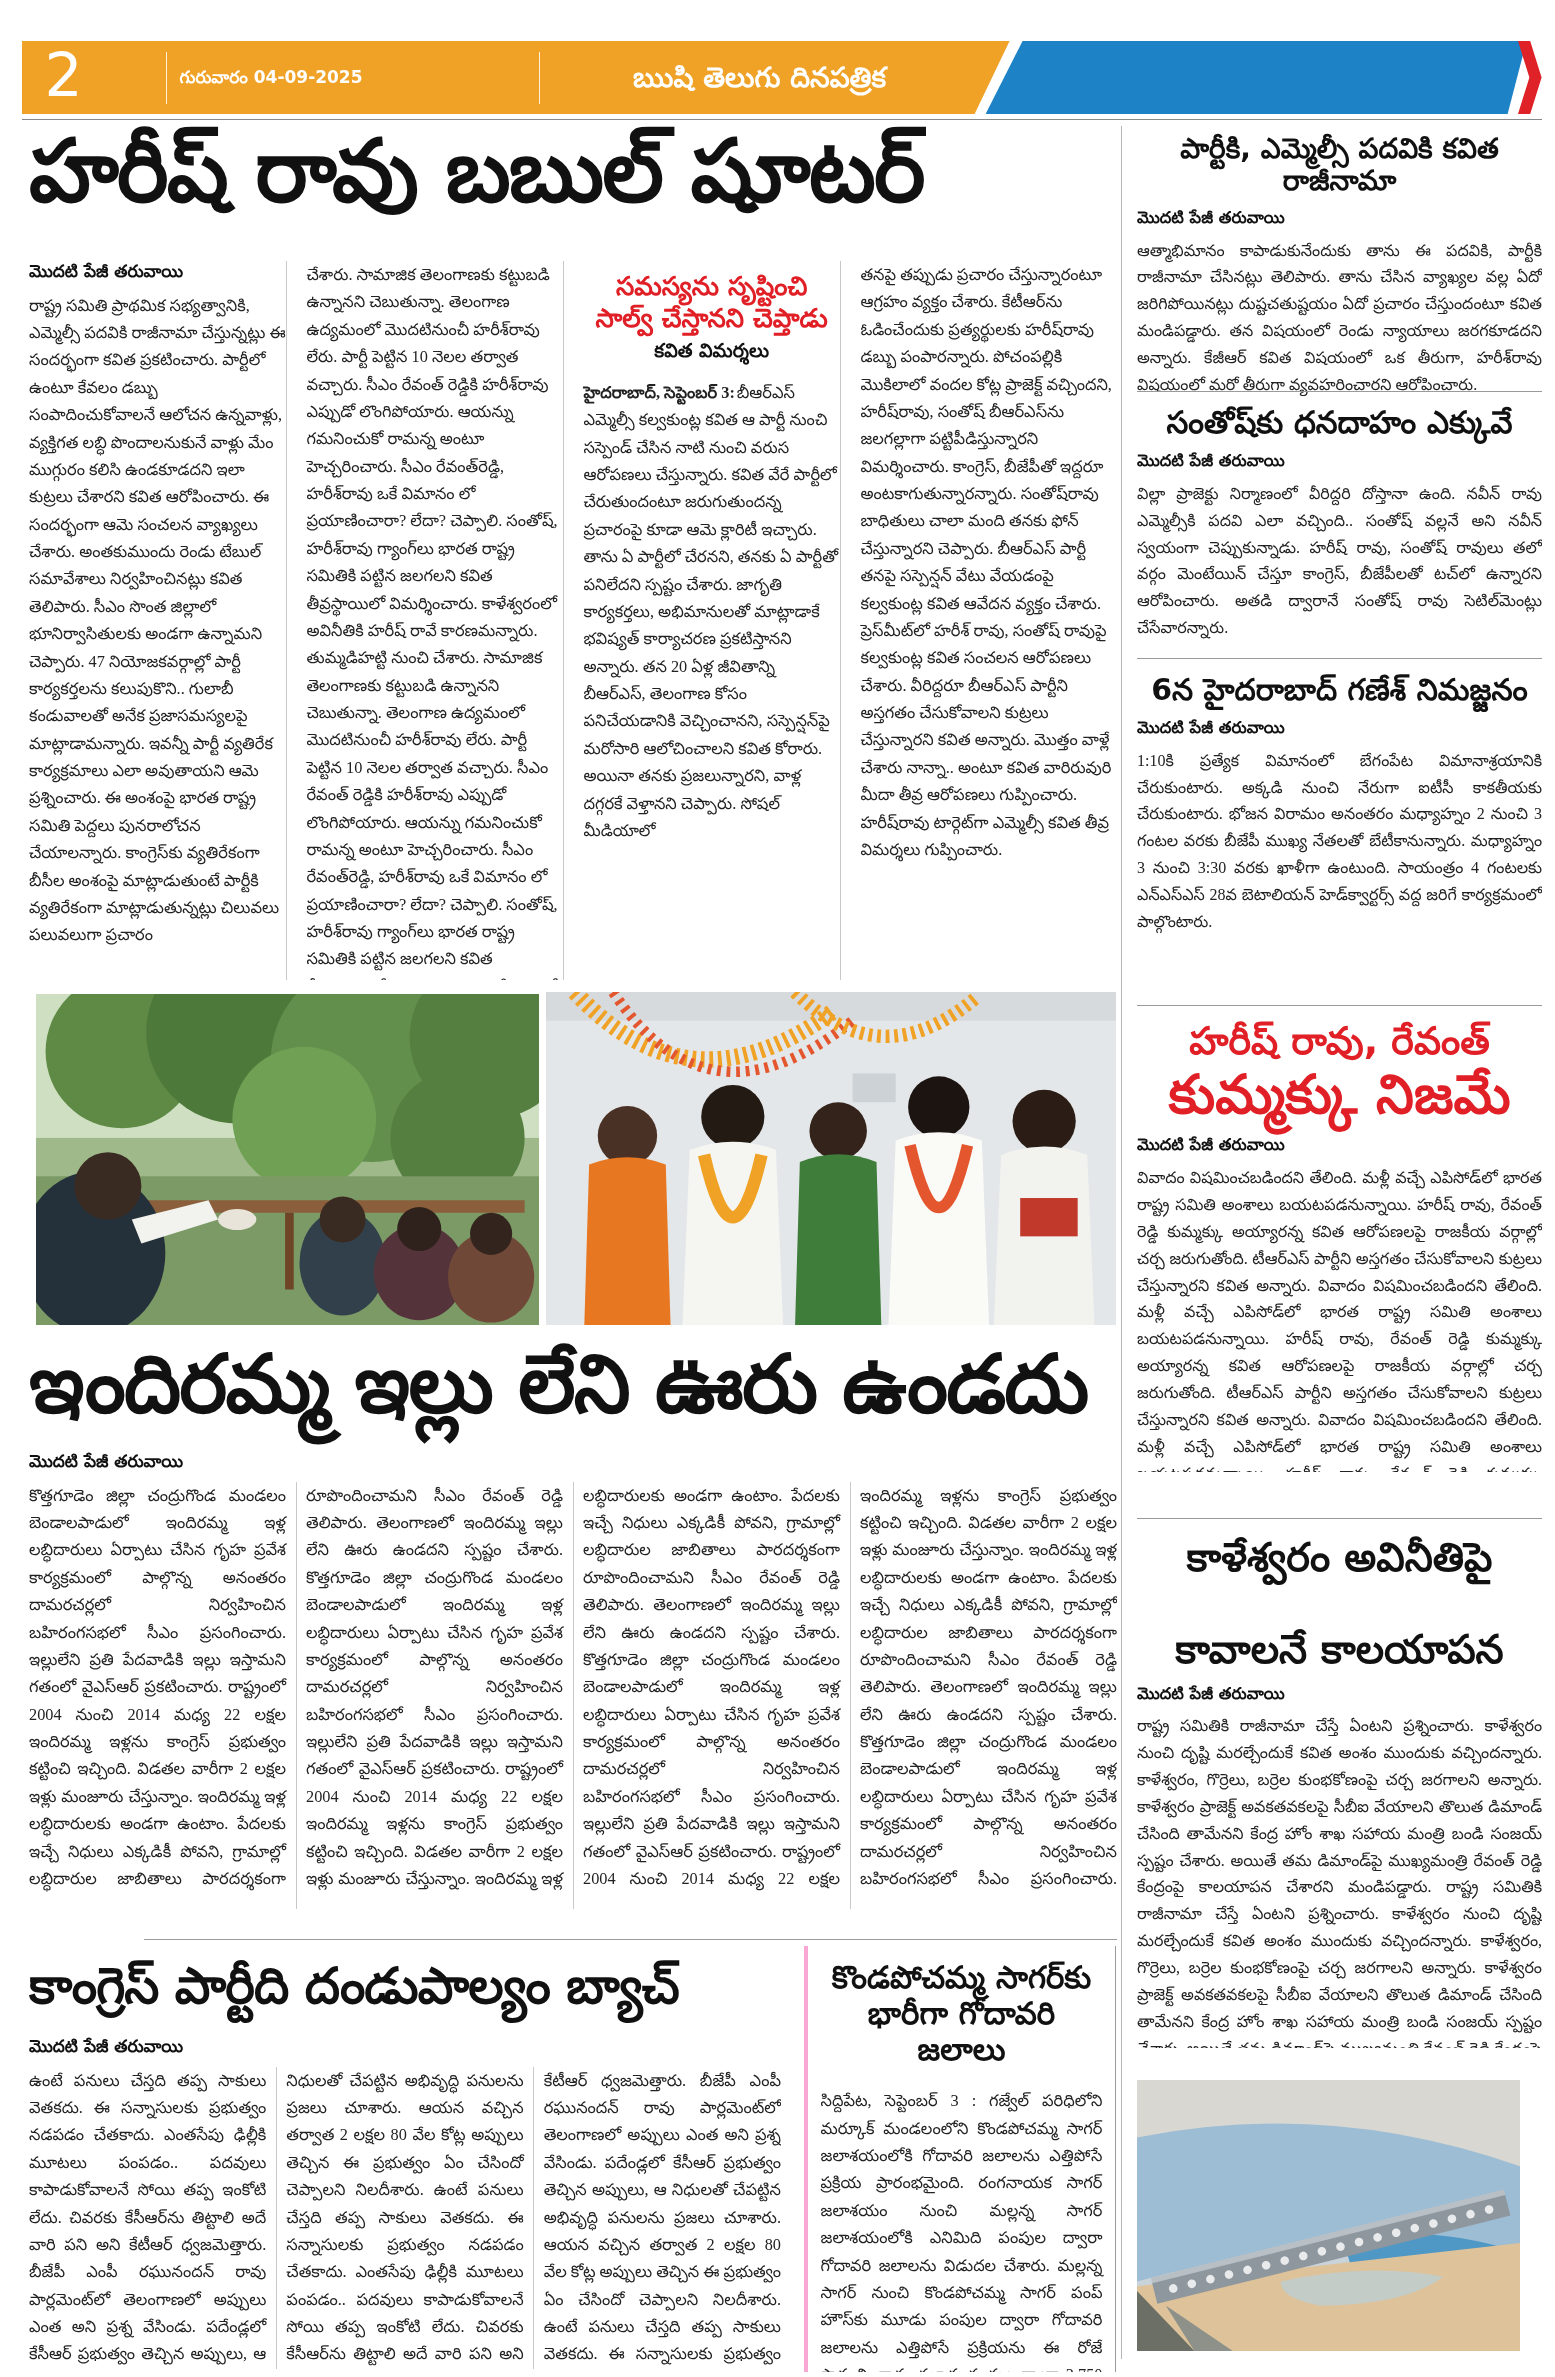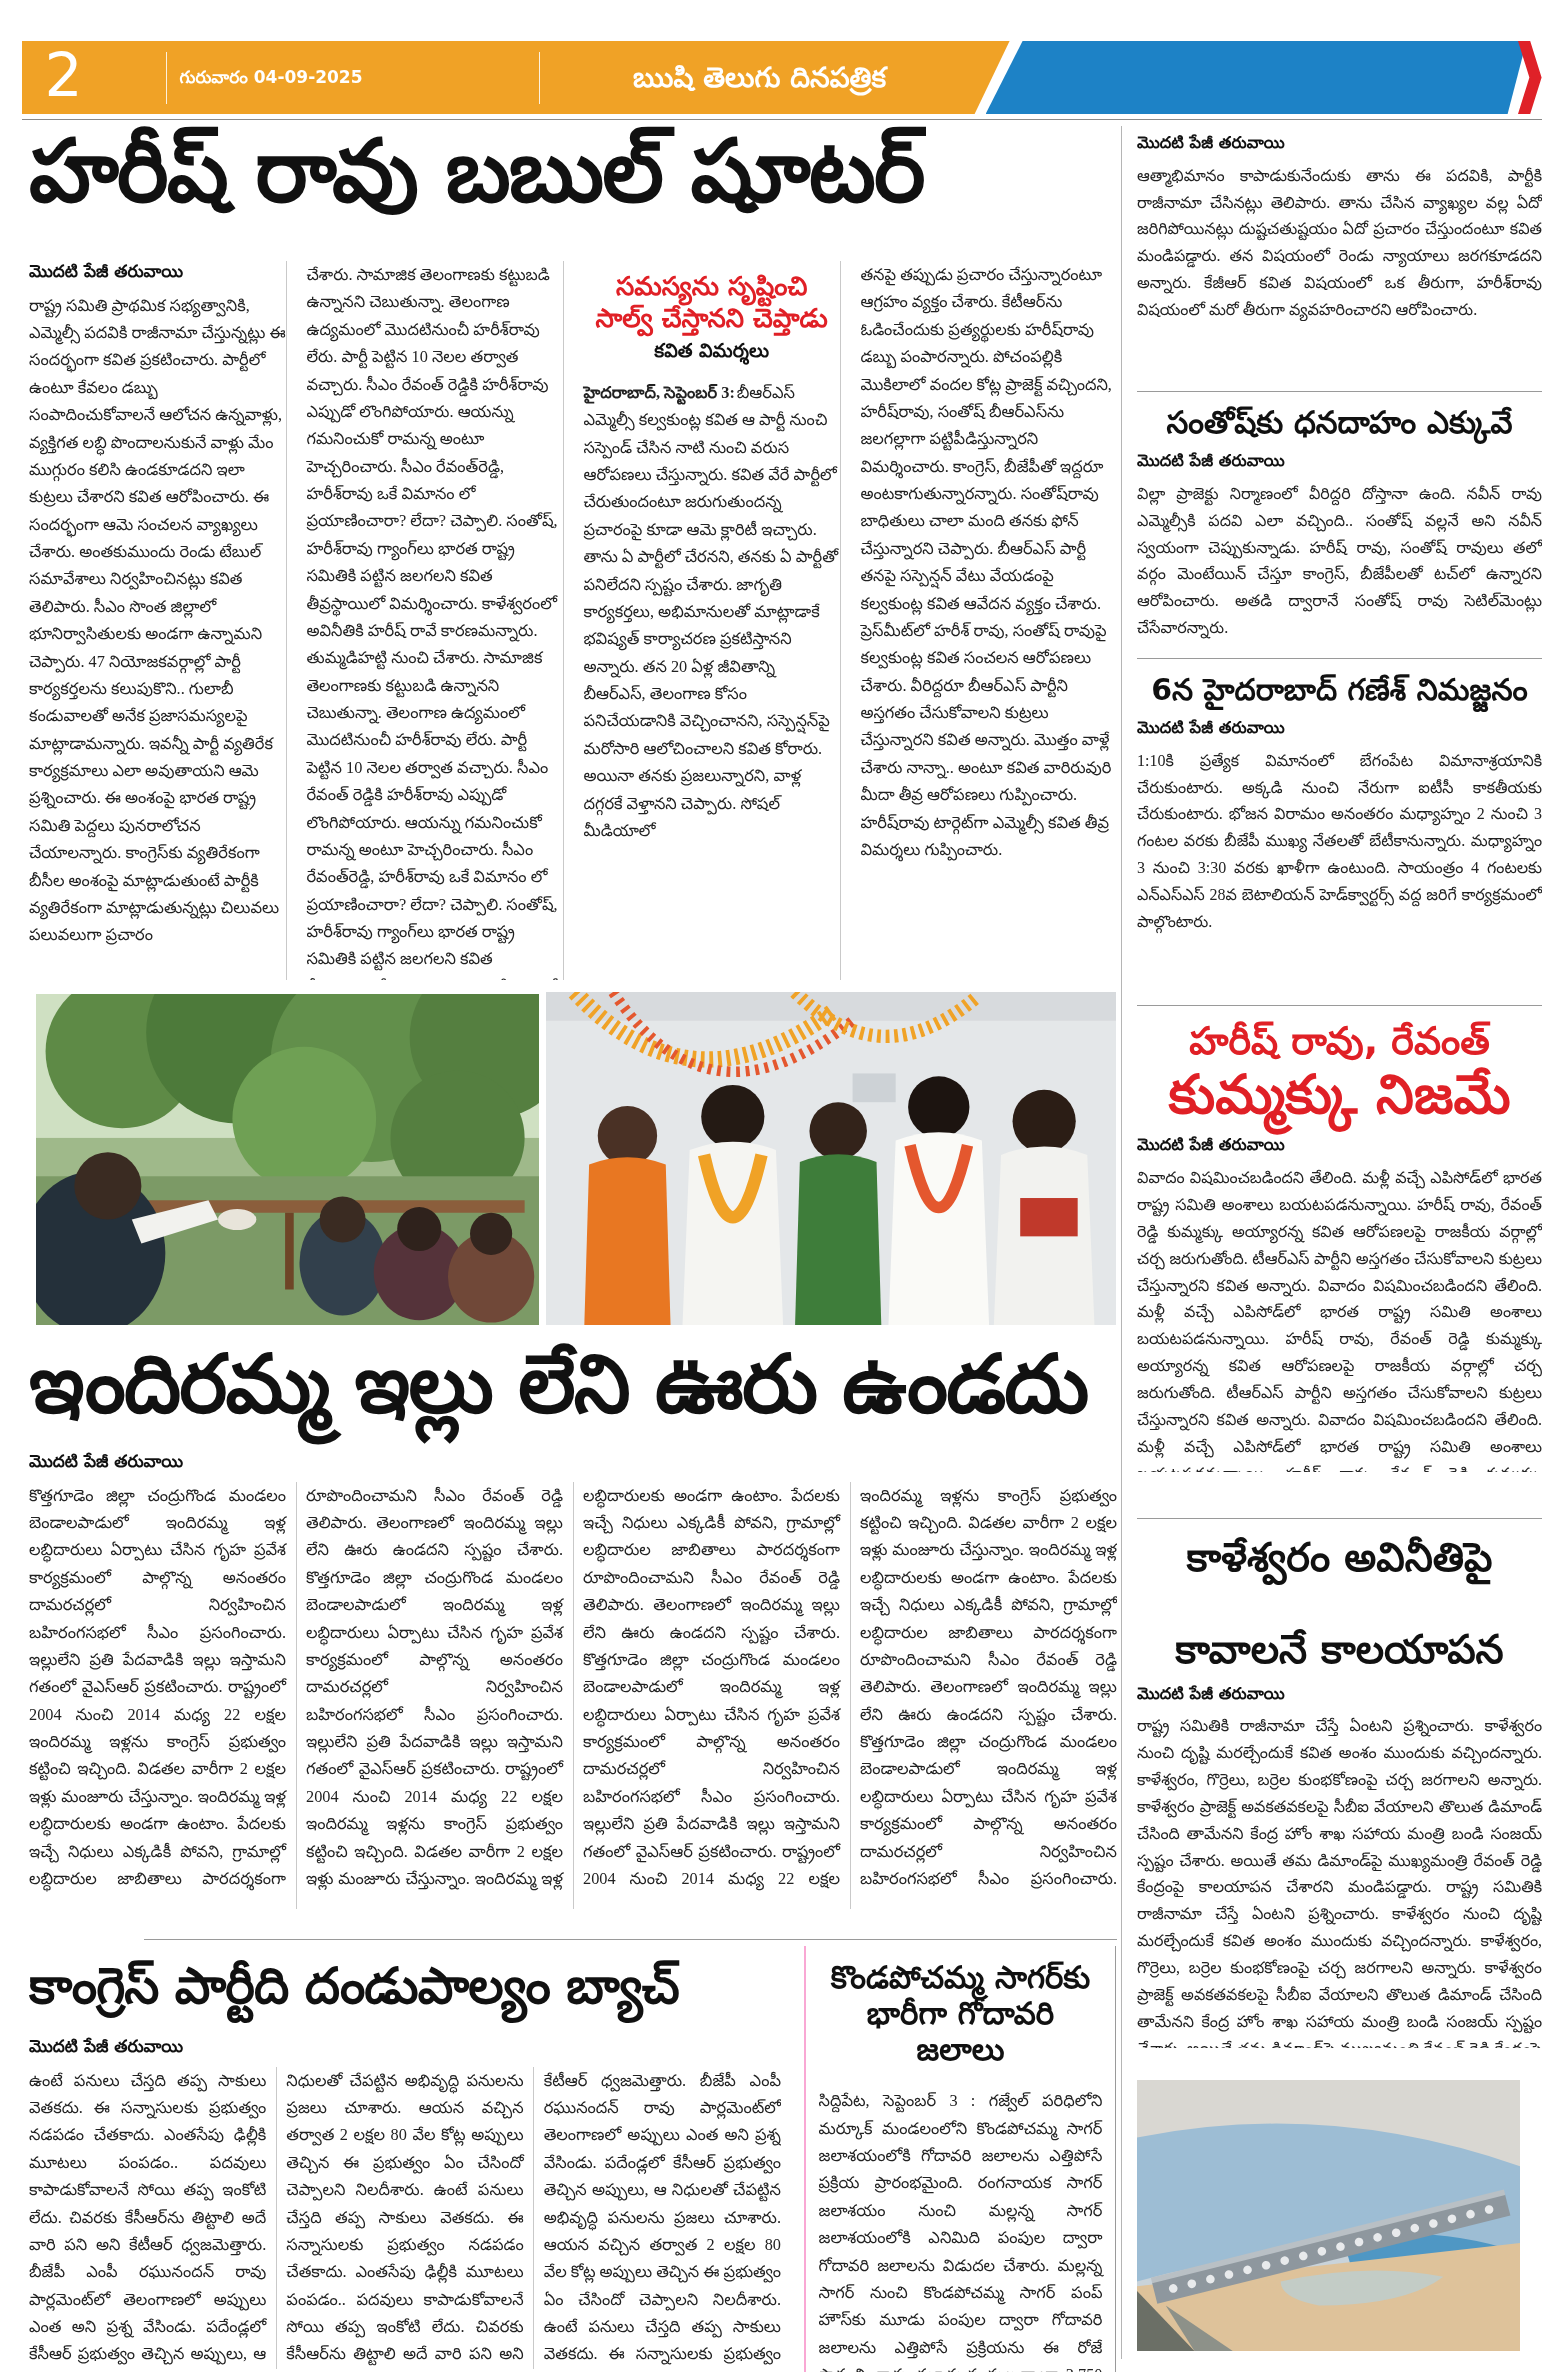--- a/index.html
+++ b/index.html
@@ -37,21 +37,21 @@
   .cols4{position:absolute;display:grid;grid-template-columns:repeat(4,1fr);column-gap:20px;}
   .cols4 > div{overflow:hidden;}
   .cols4 > div + div{border-left:0.5px solid #c9c9c9;padding-left:19px;margin-left:-19.6px;}
   .subhead-red{color:#E02026;font-family:"DejaVu Sans",sans-serif;font-weight:900;
                font-size:26px;line-height:1.25;text-align:center;margin:8.6px 0 4.8px 0;}
   .subhead-sub{color:#111;font-family:"DejaVu Sans",sans-serif;font-weight:900;
                font-size:19px;text-align:center;margin:0 0 12.5px 0;}
   
   .flow4{column-count:4;column-gap:20px;column-rule:0.5px solid #c9c9c9;}
   .flow3{column-count:3;column-gap:20px;column-rule:0.5px solid #c9c9c9;}
-  .boxed-col{border-left:2px solid #f9a8d4;border-right:1px solid #9a9a9a;}
+  .boxed-col{border-left:4px solid #f9a8d4;border-right:1px solid #9a9a9a;}
   
   .sidebar-art{position:absolute;left:1137px;width:405px;}
   .sb-rule{position:absolute;left:1137px;width:405px;height:1.4px;background:#9a9a9a;}
   .red{color:#E02026;}
   
   .photo{position:absolute;overflow:hidden;background:#cfcfcf;}
   .photo svg{display:block;width:100%;height:100%;}
 </style>
 </head>
 <body>
@@ -162,20 +162,21 @@
     <div class="flow3 bodytext" style="height:302px;">ఉంటే పనులు చేస్తది తప్ప సాకులు వెతకదు. ఈ సన్నాసులకు ప్రభుత్వం నడపడం చేతకాదు. ఎంతసేపు ఢిల్లీకి మూటలు పంపడం.. పదవులు కాపాడుకోవాలనే సోయి తప్ప ఇంకోటి లేదు. చివరకు కేసీఆర్‌ను తిట్టాలి అదే వారి పని అని కేటీఆర్ ధ్వజమెత్తారు. బీజేపీ ఎంపీ రఘునందన్ రావు పార్లమెంట్‌లో తెలంగాణలో అప్పులు ఎంత అని ప్రశ్న వేసిండు. పదేండ్లలో కేసీఆర్ ప్రభుత్వం తెచ్చిన అప్పులు, ఆ నిధులతో చేపట్టిన అభివృద్ధి పనులను ప్రజలు చూశారు. ఆయన వచ్చిన తర్వాత 2 లక్షల 80 వేల కోట్ల అప్పులు తెచ్చిన ఈ ప్రభుత్వం ఏం చేసిందో చెప్పాలని నిలదీశారు. ఉంటే పనులు చేస్తది తప్ప సాకులు వెతకదు. ఈ సన్నాసులకు ప్రభుత్వం నడపడం చేతకాదు. ఎంతసేపు ఢిల్లీకి మూటలు పంపడం.. పదవులు కాపాడుకోవాలనే సోయి తప్ప ఇంకోటి లేదు. చివరకు కేసీఆర్‌ను తిట్టాలి అదే వారి పని అని కేటీఆర్ ధ్వజమెత్తారు. బీజేపీ ఎంపీ రఘునందన్ రావు పార్లమెంట్‌లో తెలంగాణలో అప్పులు ఎంత అని ప్రశ్న వేసిండు. పదేండ్లలో కేసీఆర్ ప్రభుత్వం తెచ్చిన అప్పులు, ఆ నిధులతో చేపట్టిన అభివృద్ధి పనులను ప్రజలు చూశారు. ఆయన వచ్చిన తర్వాత 2 లక్షల 80 వేల కోట్ల అప్పులు తెచ్చిన ఈ ప్రభుత్వం ఏం చేసిందో చెప్పాలని నిలదీశారు. ఉంటే పనులు చేస్తది తప్ప సాకులు వెతకదు. ఈ సన్నాసులకు ప్రభుత్వం నడపడం చేతకాదు. ఎంతసేపు ఢిల్లీకి మూటలు పంపడం.. పదవులు కాపాడుకోవాలనే సోయి తప్ప ఇంకోటి లేదు. చివరకు కేసీఆర్‌ను తిట్టాలి అదే వారి పని అని కేటీఆర్ ధ్వజమెత్తారు. బీజేపీ ఎంపీ రఘునందన్ రావు పార్లమెంట్‌లో తెలంగాణలో అప్పులు ఎంత అని ప్రశ్న వేసిండు. పదేండ్లలో కేసీఆర్ ప్రభుత్వం తెచ్చిన అప్పులు, ఆ నిధులతో చేపట్టిన అభివృద్ధి పనులను ప్రజలు చూశారు. ఆయన వచ్చిన తర్వాత 2 లక్షల 80 వేల కోట్ల అప్పులు తెచ్చిన ఈ ప్రభుత్వం ఏం చేసిందో చెప్పాలని నిలదీశారు.</div>
   </div>
 
   <div class="boxed-col" style="position:absolute;left:804px;top:1946px;width:312px;height:426px;padding:14.4px 12.5px 0 12.5px;box-sizing:border-box;overflow:hidden;">
     <div class="sb-head" style="font-size:31px;">కొండపోచమ్మ సాగర్‌కు</div>
     <div class="sb-head" style="font-size:31px;margin-bottom:20px;">భారీగా గోదావరి జలాలు</div>
     <div class="bodytext">సిద్దిపేట, సెప్టెంబర్ 3 : గజ్వేల్ పరిధిలోని మర్కూక్ మండలంలోని కొండపోచమ్మ సాగర్ జలాశయంలోకి గోదావరి జలాలను ఎత్తిపోసే ప్రక్రియ ప్రారంభమైంది. రంగనాయక సాగర్ జలాశయం నుంచి మల్లన్న సాగర్ జలాశయంలోకి ఎనిమిది పంపుల ద్వారా గోదావరి జలాలను విడుదల చేశారు. మల్లన్న సాగర్ నుంచి కొండపోచమ్మ సాగర్ పంప్ హౌస్‌కు మూడు పంపుల ద్వారా గోదావరి జలాలను ఎత్తిపోసే ప్రక్రియను ఈ రోజే ప్రారంభించారు. మూడు పంపుల ద్వారా 3,750 క్యూసెక్కుల నీటిని ఎత్తిపోస్తున్నారు. ప్రస్తుతం కొండపోచమ్మ సాగర్ జలాశయంలో 6.85 టీఎంసీల నీరు నిల్వ ఉన్నట్లు తెలిపారు.</div>
   </div>
 
   <div class="sidebar-art" style="top:133px;">
+    <div class="sb-head" style="font-size:28px;margin-bottom:10.5px;">పార్టీకి, ఎమ్మెల్సీ పదవికి కవిత రాజీనామా</div>
     <p class="continued" style="font-size:16.3px;">మొదటి పేజీ తరువాయి</p>
     <div class="bodytext" style="font-size:16px;height:158px;overflow:hidden;">ఆత్మాభిమానం కాపాడుకునేందుకు తాను ఈ పదవికి, పార్టీకి రాజీనామా చేసినట్లు తెలిపారు. తాను చేసిన వ్యాఖ్యల వల్ల ఏదో జరిగిపోయినట్లు దుష్టచతుష్టయం ఏదో ప్రచారం చేస్తుందంటూ కవిత మండిపడ్డారు. తన విషయంలో రెండు న్యాయాలు జరగకూడదని అన్నారు. కేజీఆర్ కవిత విషయంలో ఒక తీరుగా, హరీశ్‌రావు విషయంలో మరో తీరుగా వ్యవహరించారని ఆరోపించారు.</div>
   </div>
   <div class="sb-rule" style="top:391px;"></div>
 
   <div class="sidebar-art" style="top:405px;">
     <div class="sb-head" style="font-size:31px;margin-bottom:10.5px;">సంతోష్‌కు ధనదాహం ఎక్కువే</div>
     <p class="continued" style="font-size:16.3px;">మొదటి పేజీ తరువాయి</p>
     <div class="bodytext" style="font-size:16px;height:163px;overflow:hidden;">విల్లా ప్రాజెక్టు నిర్మాణంలో వీరిద్దరి దోస్తానా ఉంది. నవీన్ రావు ఎమ్మెల్సీకి పదవి ఎలా వచ్చింది.. సంతోష్ వల్లనే అని నవీన్ స్వయంగా చెప్పుకున్నాడు. హరీష్ రావు, సంతోష్ రావులు తలో వర్గం మెంటేయిన్ చేస్తూ కాంగ్రెస్, బీజేపీలతో టచ్‌లో ఉన్నారని ఆరోపించారు. అతడి ద్వారానే సంతోష్ రావు సెటిల్‌మెంట్లు చేసేవారన్నారు.</div>
   </div>

